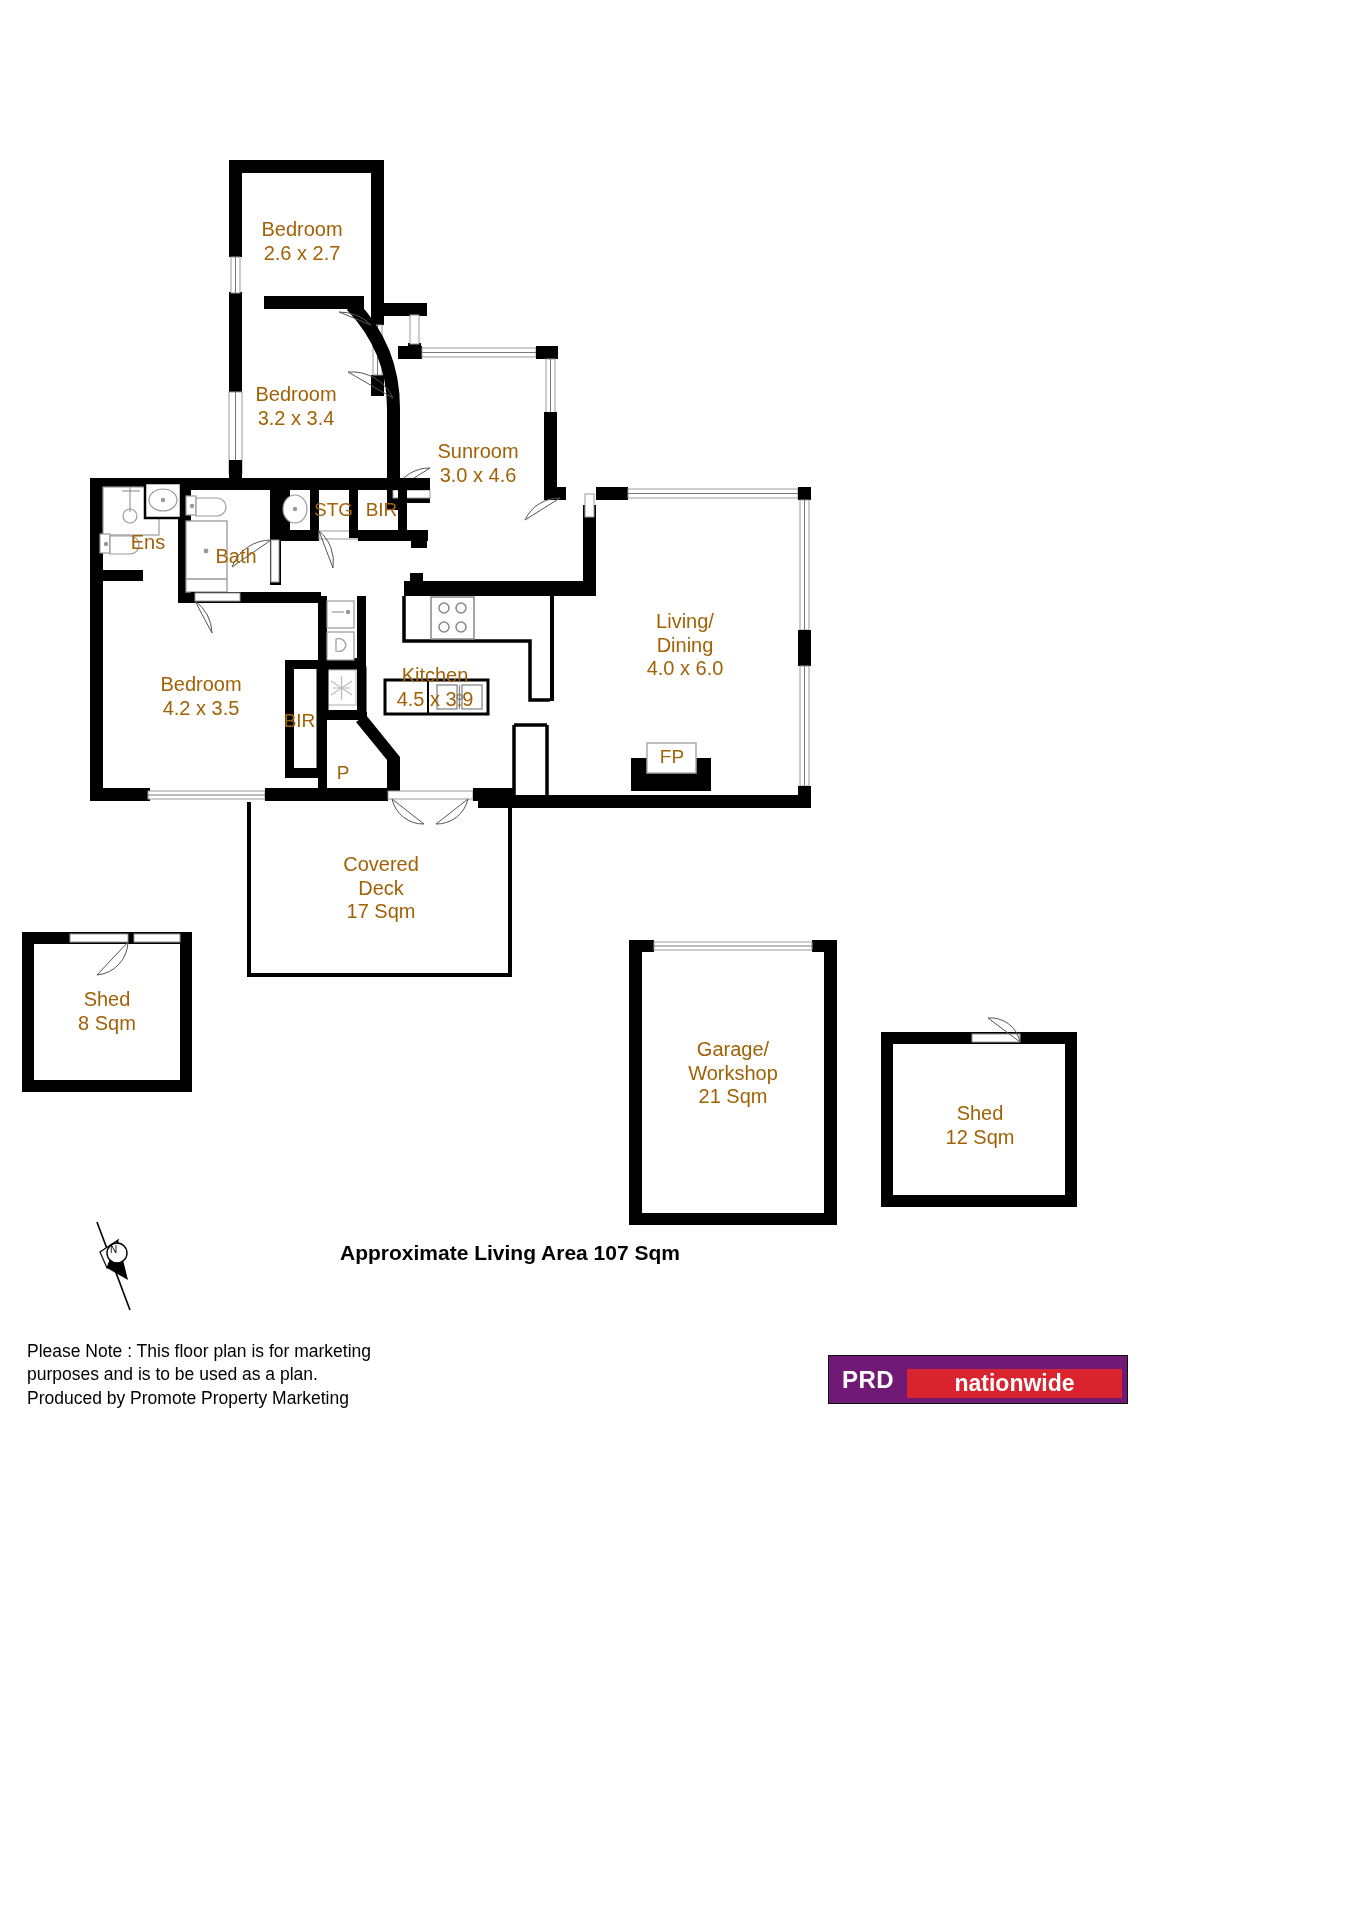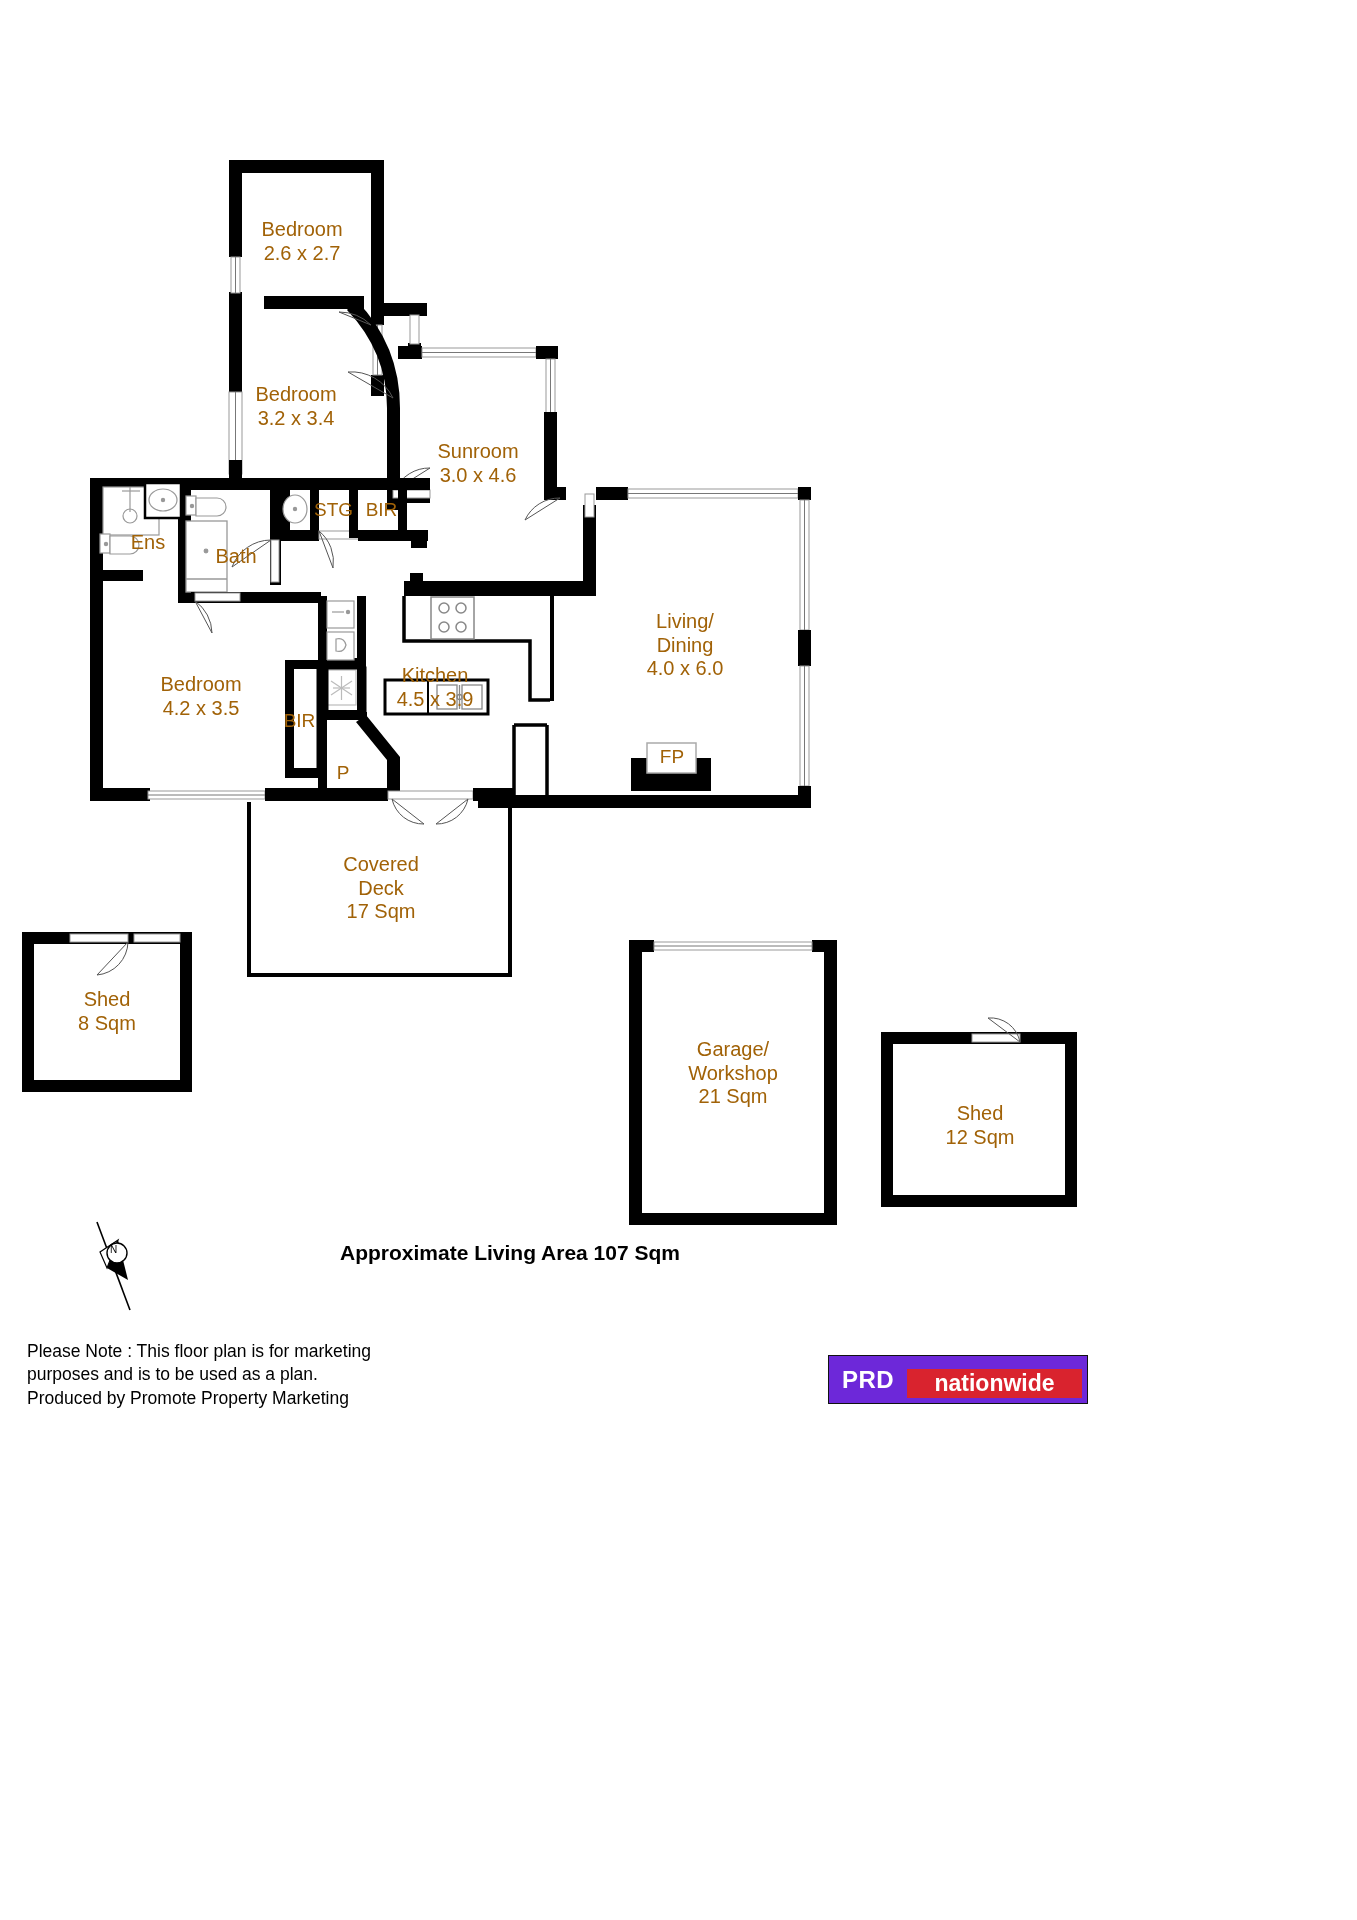--- a/index.html
+++ b/index.html
@@ -49,23 +49,23 @@
     left: 27px;
     top: 1340px;
     font-size: 17.5px;
     color: #000;
     line-height: 1.33;
   }
   #logo {
     position: absolute;
     left: 828px;
     top: 1355px;
-    width: 260px;
+    width: 300px;
     height: 49px;
-    background: #6d28d9;
+    background: #701a75;
     border: 1px solid #111;
     box-sizing: border-box;
     display: flex;
     align-items: stretch;
   }
   #logo .prd {
     flex: 0 0 78px;
     display: flex;
     align-items: center;
     justify-content: center;

